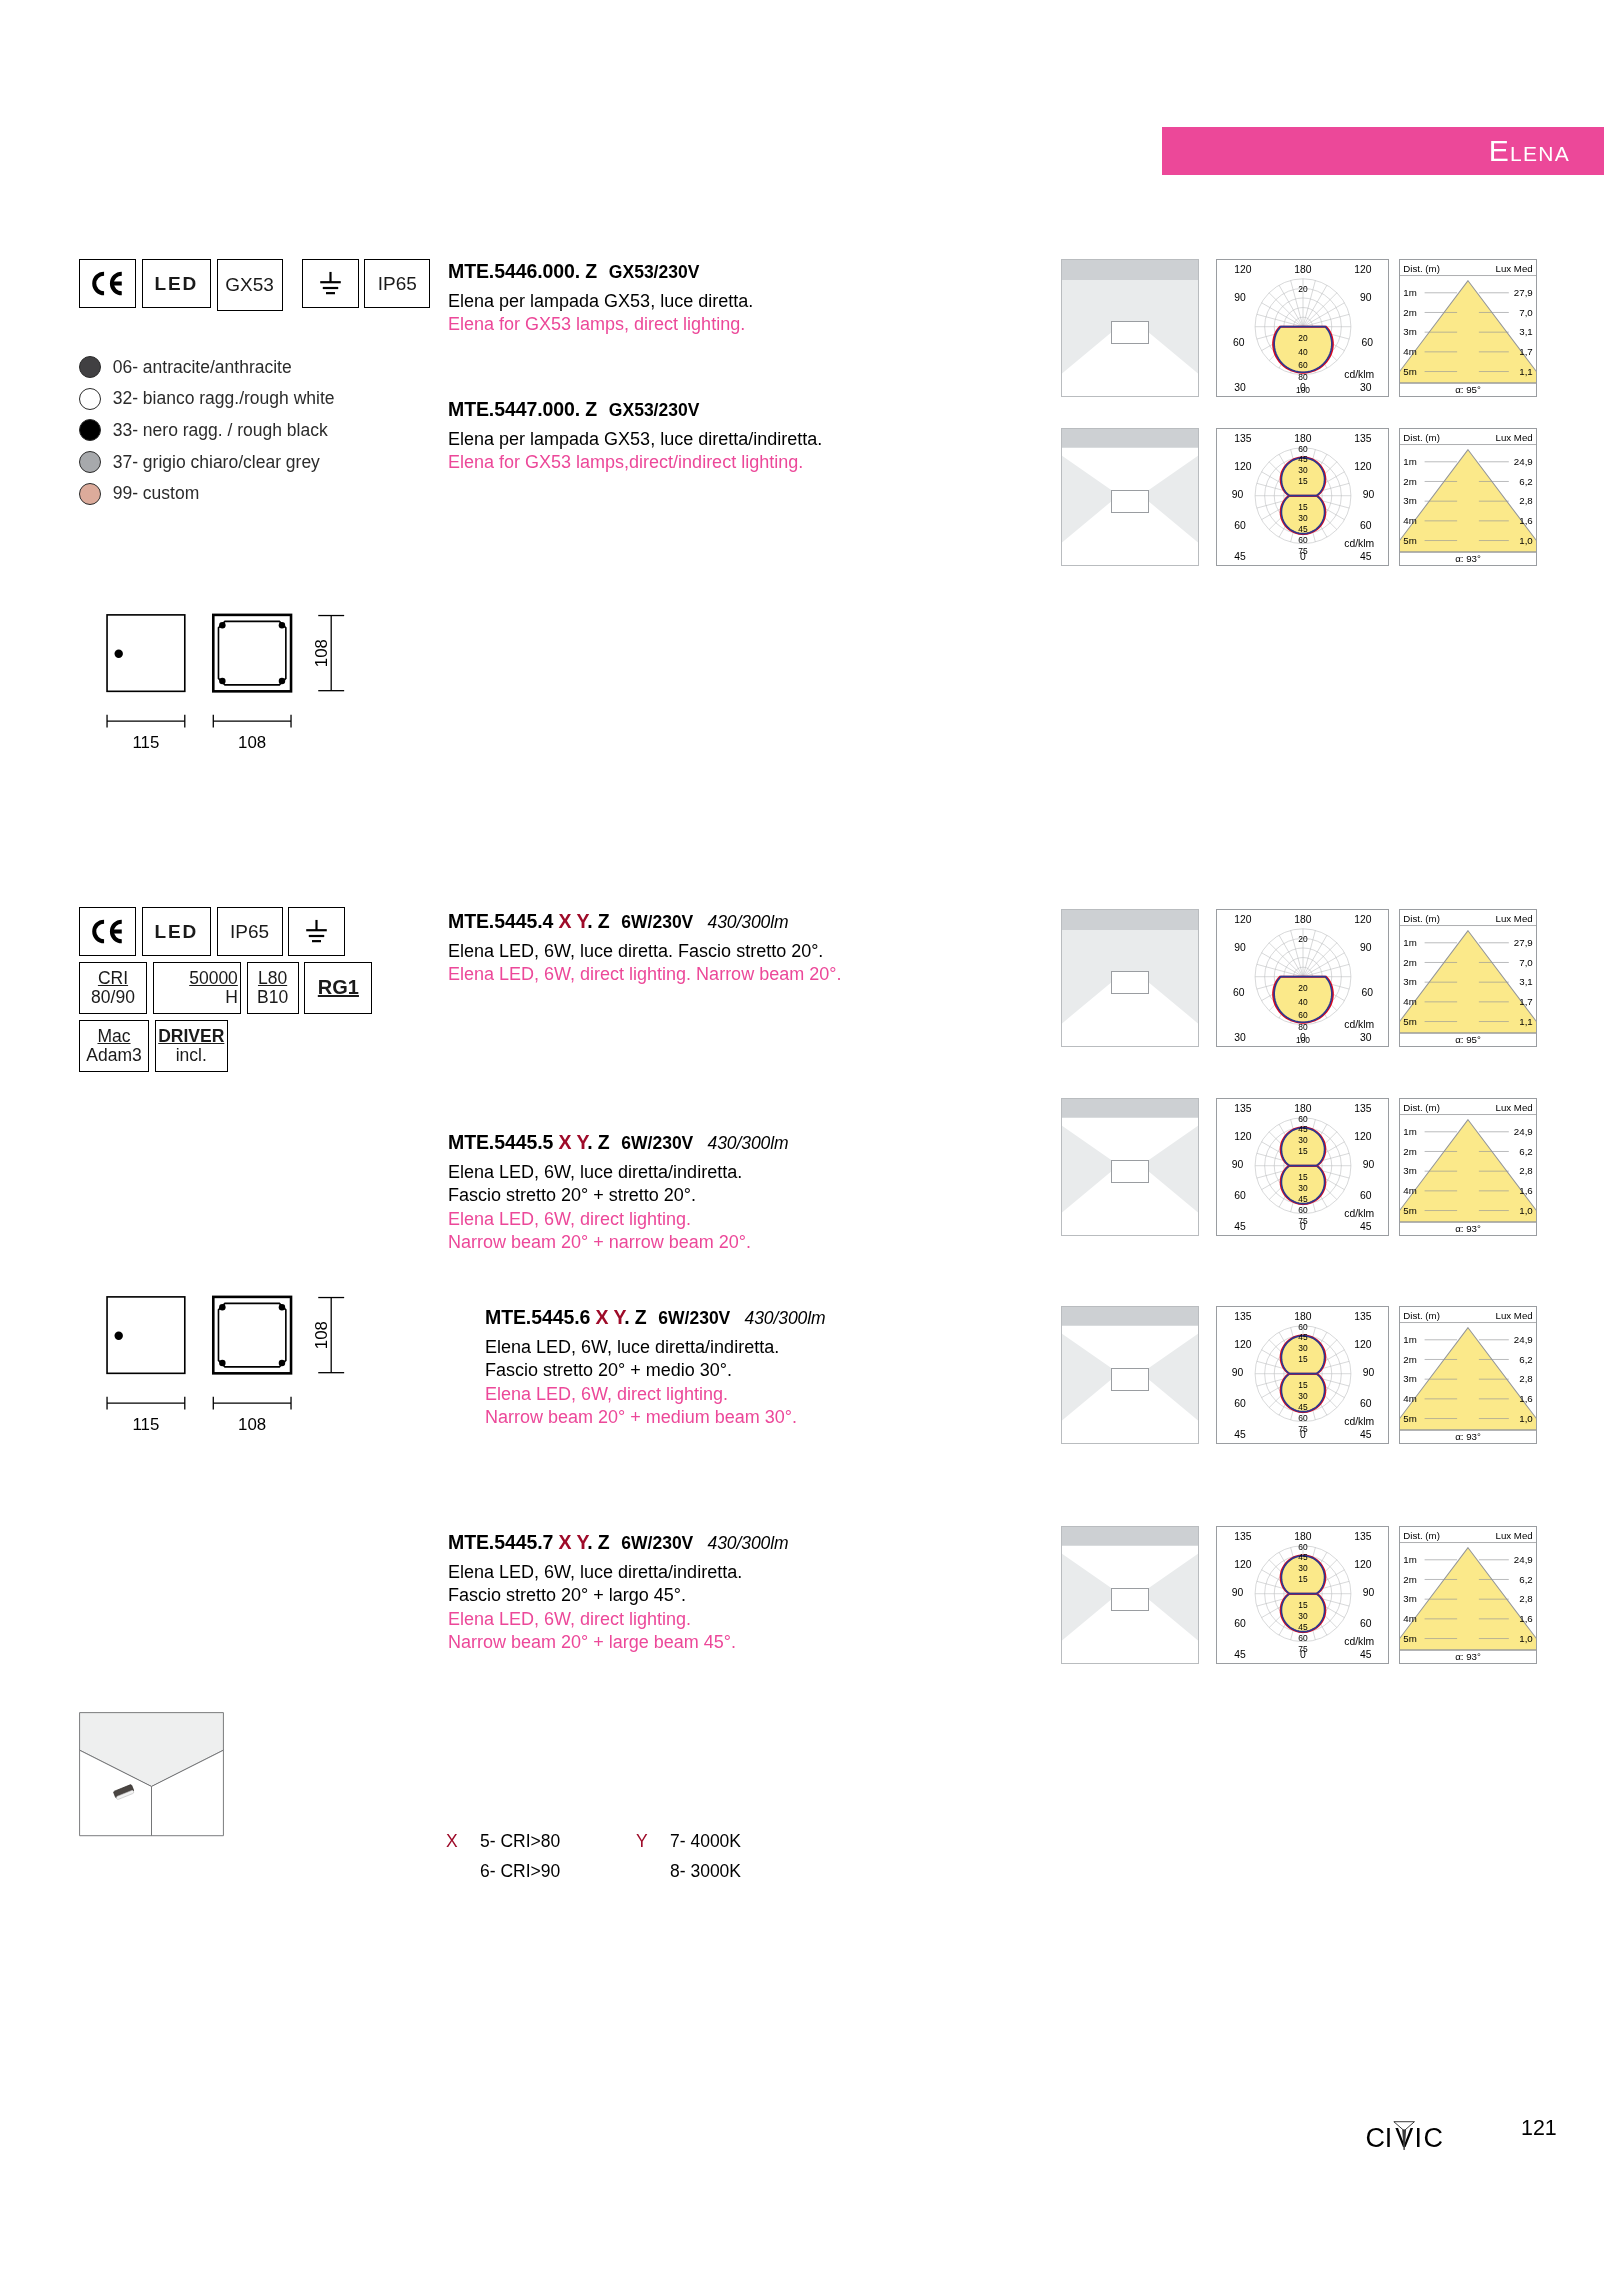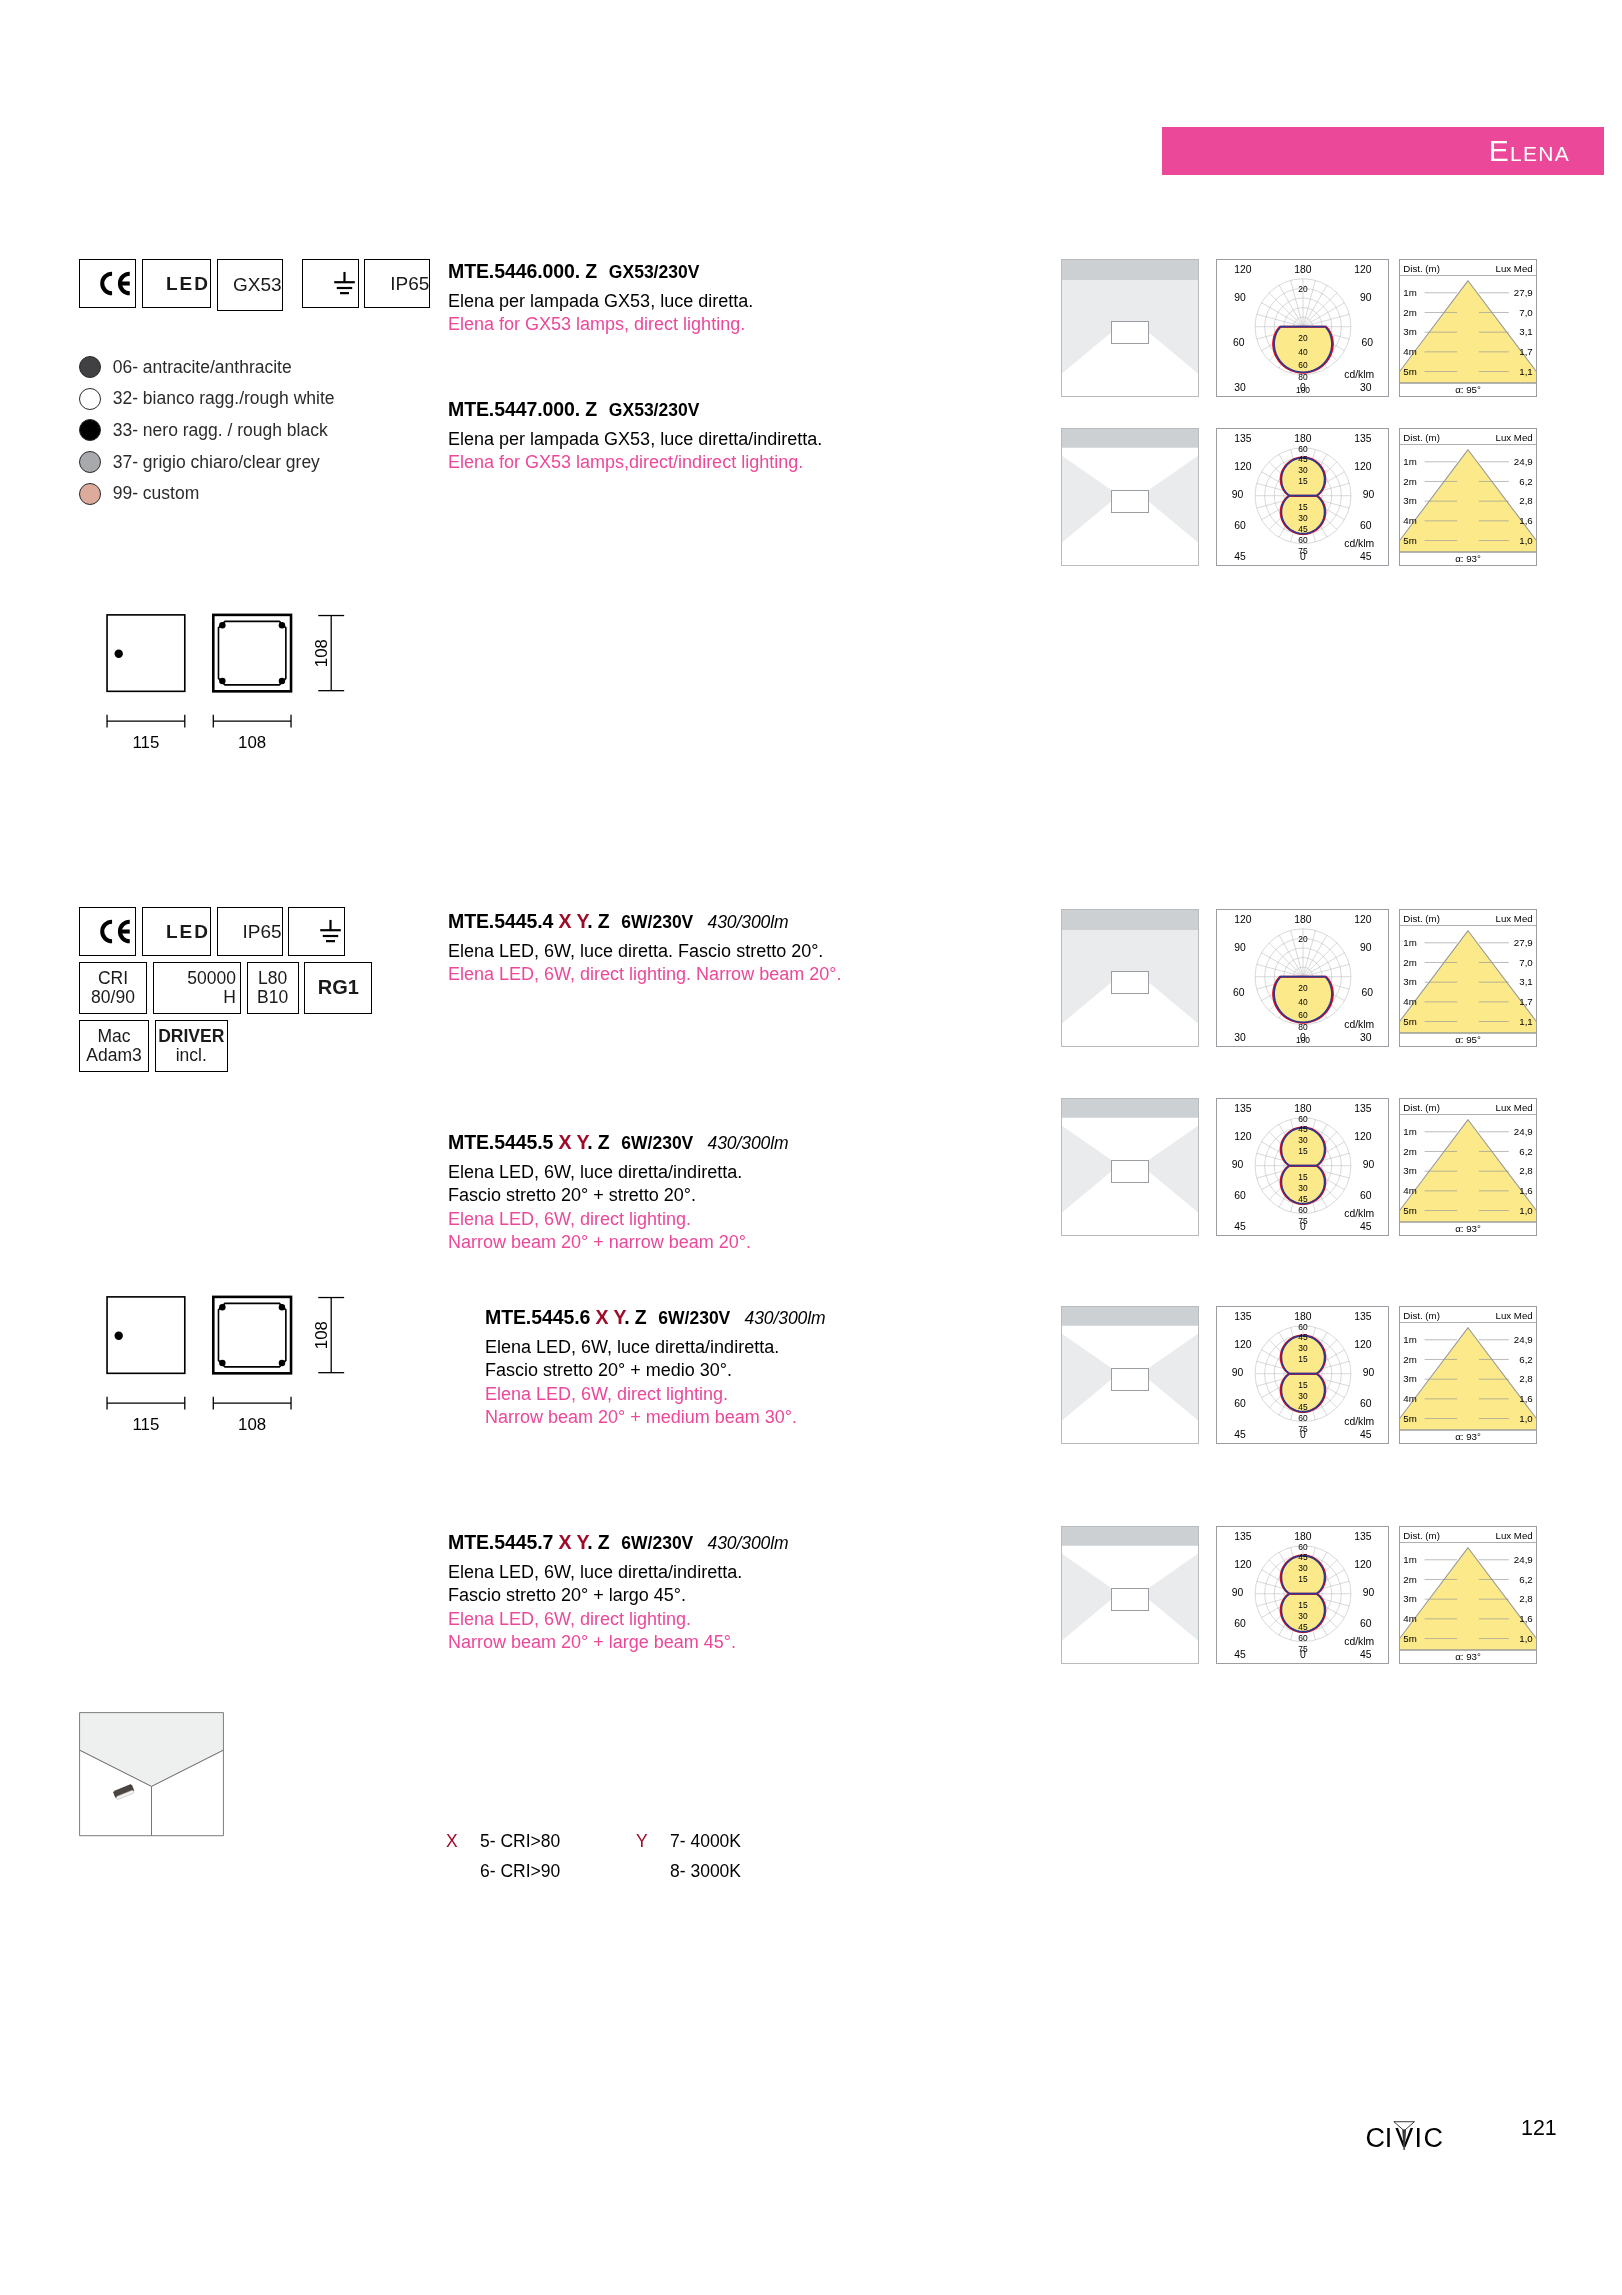--- a/index.html
+++ b/index.html
@@ -10,25 +10,25 @@
 
   
   #header-banner{left:1162px;top:127px;width:442px;height:48px;background:#ec4899;}
   #header-title{position:absolute;left:0;right:34px;top:50%;transform:translateY(-50%);
       text-align:right;color:#fff;font-size:30px;letter-spacing:1.3px;
       font-variant:small-caps;font-weight:400;line-height:1;}
 
   
   .badge-row{display:flex;align-items:flex-start;}
   .badge{border:1.6px solid #000;background:#fff;display:flex;flex-direction:column;
-         align-items:flex-end;justify-content:center;box-sizing:border-box;}
+         align-items:center;justify-content:center;box-sizing:border-box;}
   .badge-txt{font-size:19px;font-weight:400;line-height:1.02;white-space:nowrap;}
   .badge-txt.sp{letter-spacing:1.9px;font-weight:bold;}
   .badge-2l{font-size:17.5px;line-height:1.06;text-align:center;width:100%;}
-  .badge-2l .l1{display:block;}
+  .badge-2l .l1{display:block;text-decoration:underline;}
   .badge-2l .l2{display:block;}
 
   
   .color-item{display:flex;align-items:center;margin-bottom:9.7px;}
   .swatch{width:22px;height:22px;border-radius:50%;border:1px solid #2b2b2b;
           margin-right:11.7px;flex:none;box-sizing:border-box;}
   .color-label{font-size:17.5px;color:#2b2b2b;white-space:nowrap;}
 
   
   .prod-code{font-size:19.5px;font-weight:bold;color:#000;letter-spacing:-0.1px;

